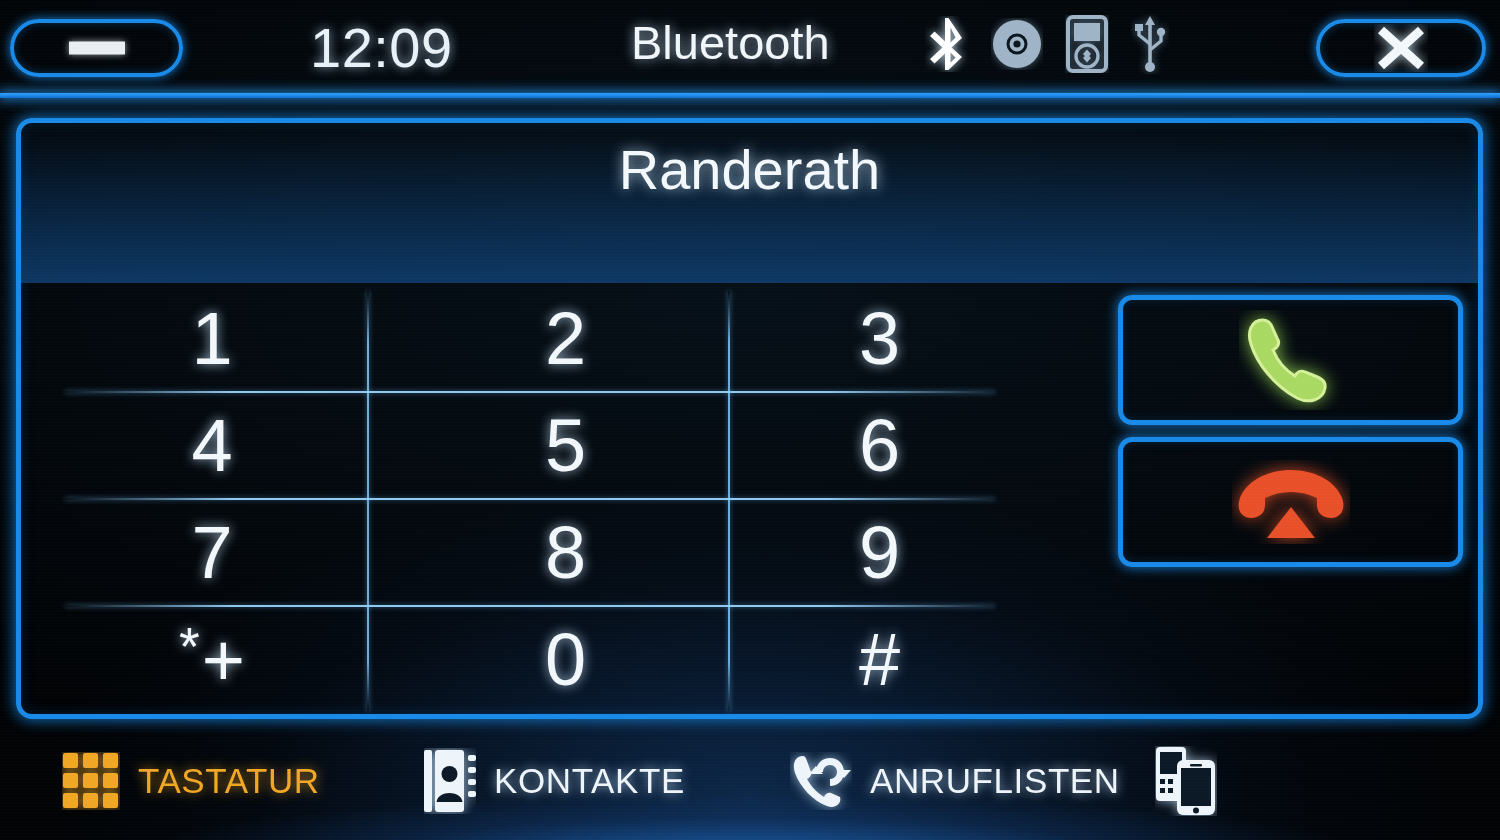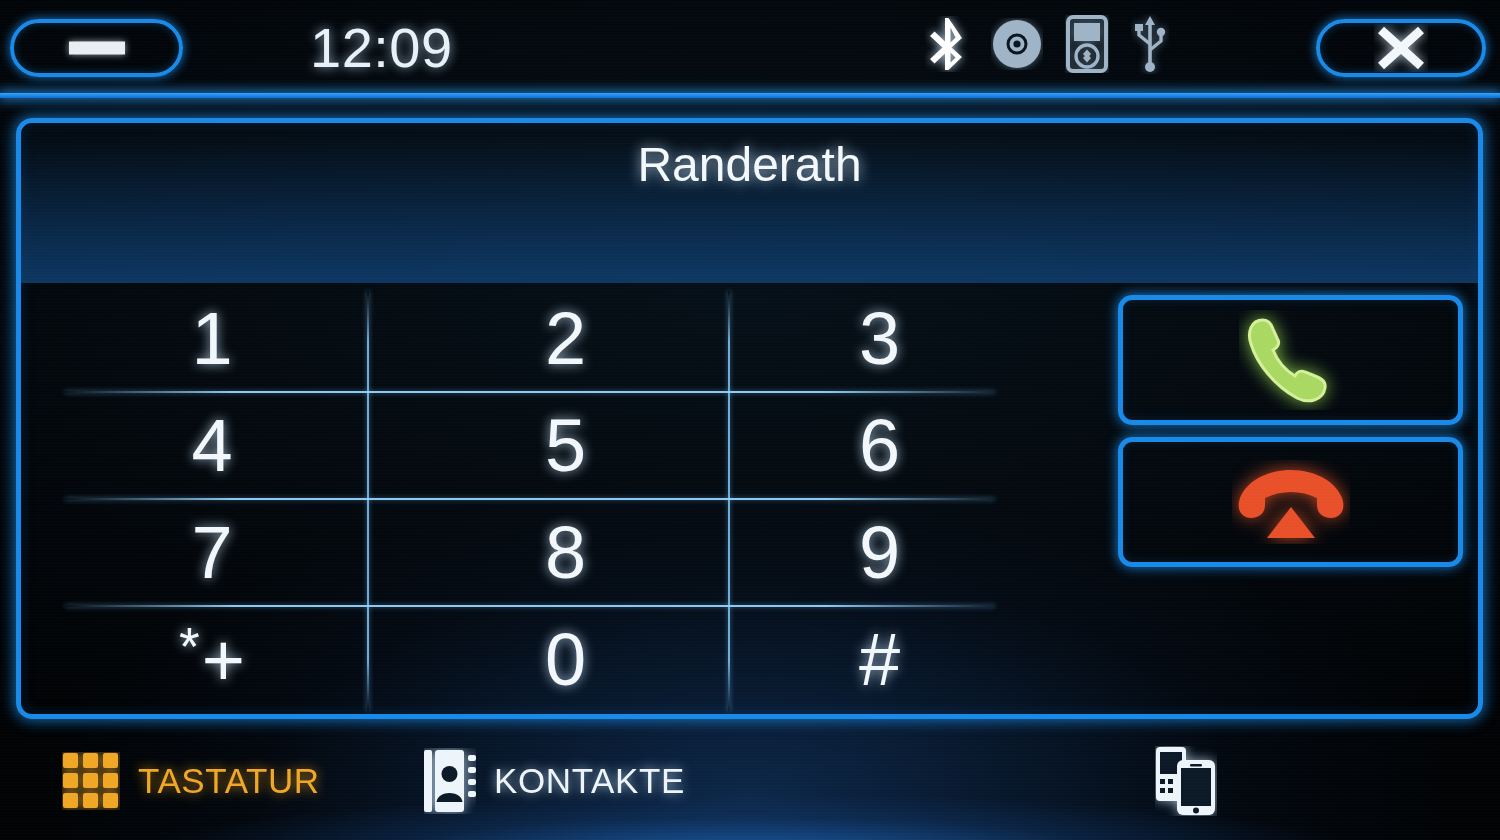--- a/index.html
+++ b/index.html
@@ -118,21 +118,21 @@
   #entry-area {
     position: absolute;
     left: 0; top: 0;
     width: 100%; height: 160px;
     background: linear-gradient(180deg, rgba(12,52,96,0.0) 0%, rgba(14,62,112,0.62) 70%, rgba(16,68,122,0.78) 100%);
   }
   #entry-text {
     position: absolute;
     left: 0; right: 0; top: 14px;
     text-align: center;
-    font-size: 48px;
+    font-size: 56px;
     color: #f2f8fc;
     text-shadow: 0 0 13px rgba(205,230,250,0.85);
   }
 
   
   #keypad {
     position: absolute;
     left: 0; top: 160px;
     width: 974px; height: 436px;
   }
@@ -224,20 +224,21 @@
 <div id="screen">
 
   <div id="header">
 
     <div id="minimize-btn">
       <div id="minimize-dash"></div>
     </div>
 
     <div id="clock">12:09</div>
 
+    <div id="app-title">Bluetooth</div>
 
     <div id="status-icons">
 
       <svg class="status-ic" width="44" height="56" viewBox="0 0 44 56">
         <g fill="#ffffff" style="filter:drop-shadow(0 0 5px rgba(210,235,255,.85))">
           <path d="M20 2 L20 25.5 L9.5 15.5 L5 20 L17.5 31.5 L5 43 L9.5 47.5 L20 37.5 L20 54 L23.5 54
                    L37 41 L26.5 31.5 L37 22 L23.5 2 Z
                    M25.5 11.5 L30.5 21.5 L25.5 26.5 Z
                    M25.5 36.5 L30.5 41.5 L25.5 46.5 Z"></path>
         </g>
@@ -404,20 +405,34 @@
           <rect x="21" y="21" width="15" height="15" rx="2"></rect>
           <rect x="41" y="21" width="15" height="15" rx="2"></rect>
           <rect x="1" y="41" width="15" height="15" rx="2"></rect>
           <rect x="21" y="41" width="15" height="15" rx="2"></rect>
           <rect x="41" y="41" width="15" height="15" rx="2"></rect>
         </g>
       </svg>
       <span class="tab-label">TASTATUR</span>
     </div>
 
+    <div id="tab-anruflisten" class="tab">
+      <svg class="tab-icon" width="62" height="58" viewBox="0 0 62 58">
+        <g fill="#eef5fa" style="filter:drop-shadow(0 0 6px rgba(195,225,250,.75))">
+          <path d="M13 4 C5 4 2 12 5 21 C10 35 23 49 37 54 C45 57 52 52 50 45
+                   L41 41 C38 40 35 42 34 45 C26 40 21 34 17 27
+                   C20 26 22 23 21 20 L17 9 C16 6 15 4 13 4 Z"></path>
+          <path d="M40 6 C32 6 26 12 26 20 L33 20 C33 16 36 13 40 13 C44 13 47 16 47 20
+                   C47 24 44 27 40 27 L40 34 C48 34 54 28 54 20 C54 12 48 6 40 6 Z"></path>
+          <path d="M26 14 L33 22 L19 22 Z"></path>
+          <path d="M54 26 L47 18 L61 18 Z"></path>
+        </g>
+      </svg>
+      <span class="tab-label">ANRUFLISTEN</span>
+    </div>
 
     <div id="tab-geraete" class="tab">
       <svg class="tab-icon" width="62" height="70" viewBox="0 0 62 70">
         <g style="filter:drop-shadow(0 0 6px rgba(195,225,250,.75))">
           <rect x="1" y="1" width="30" height="54" rx="4" fill="#eef5fa"></rect>
           <rect x="5" y="6" width="22" height="22" fill="#0b1a26"></rect>
           <rect x="5" y="33" width="5" height="5" fill="#0b1a26"></rect>
           <rect x="13" y="33" width="5" height="5" fill="#0b1a26"></rect>
           <rect x="5" y="42" width="5" height="5" fill="#0b1a26"></rect>
           <rect x="13" y="42" width="5" height="5" fill="#0b1a26"></rect>

